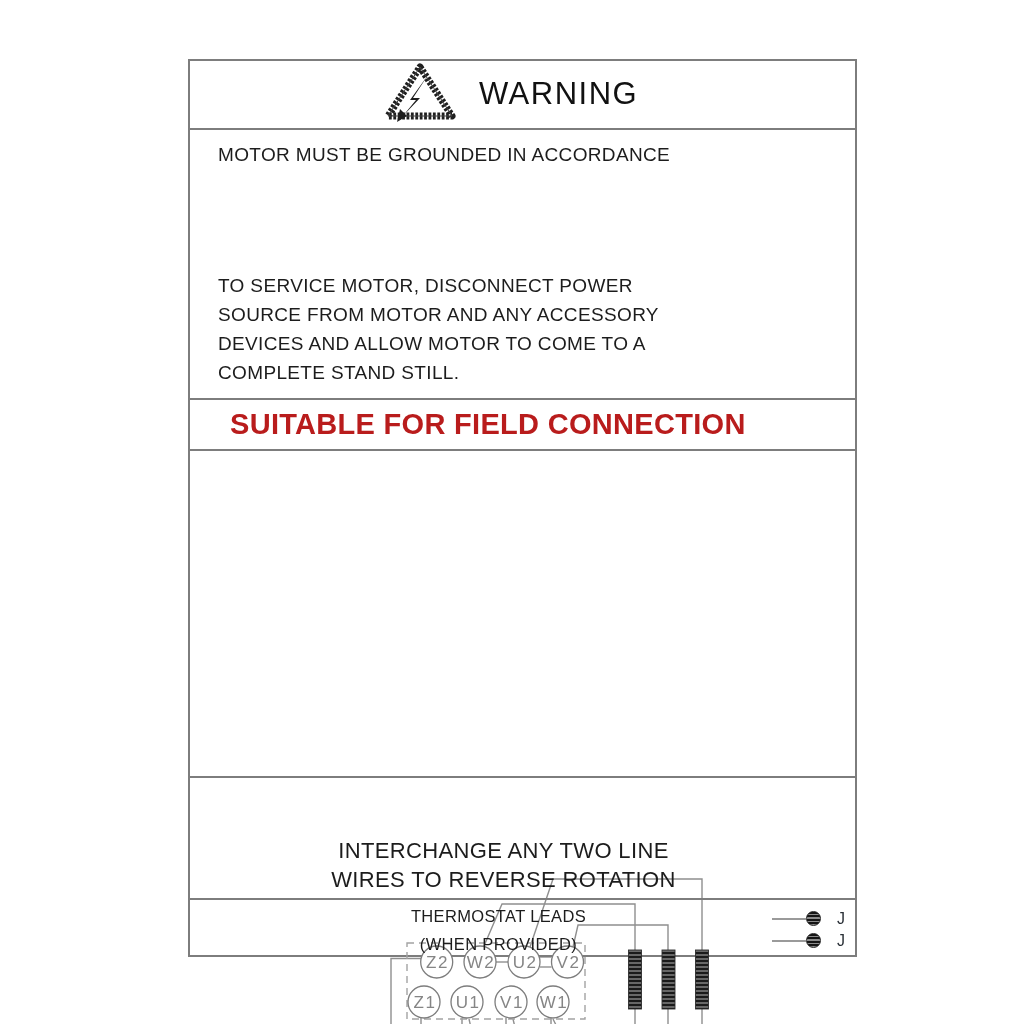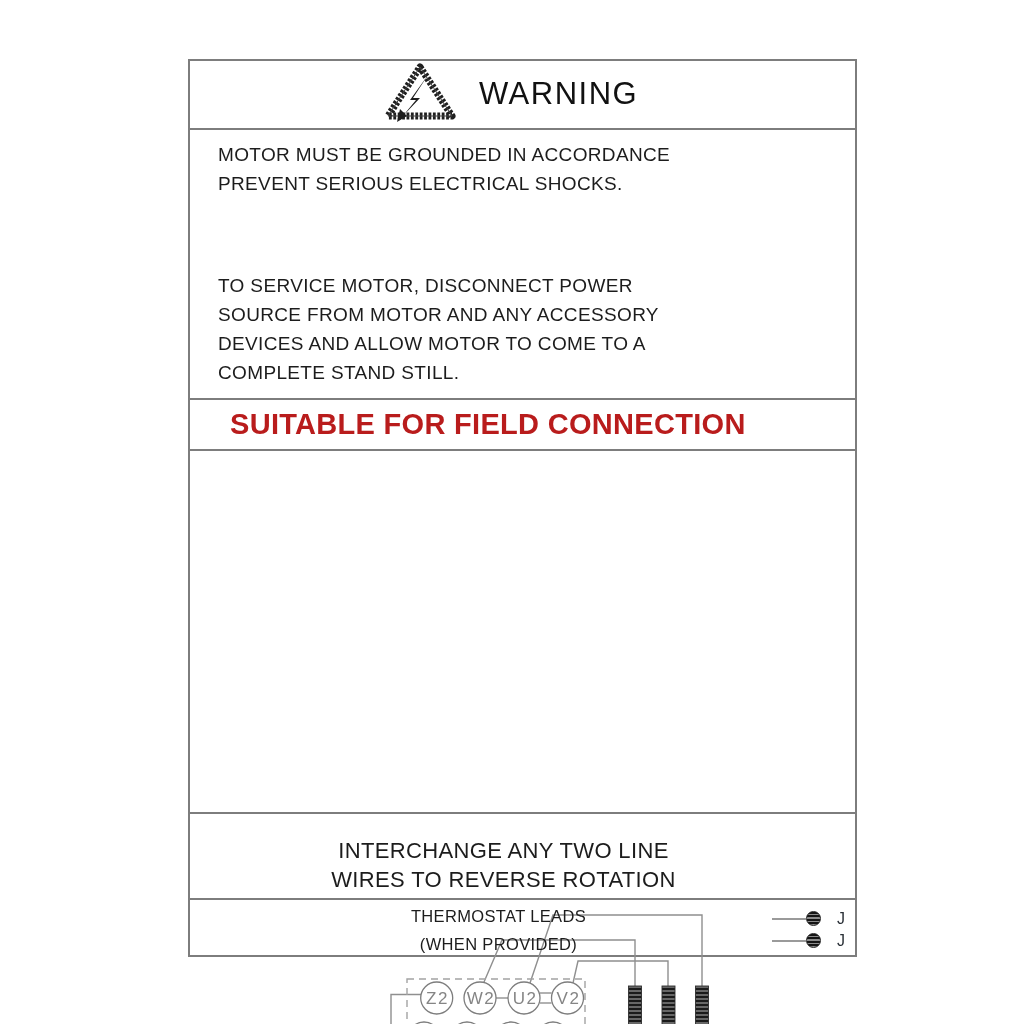--- a/index.html
+++ b/index.html
@@ -2,21 +2,21 @@
 <html><head>
 <meta charset="utf-8">
 <style>
   html,body{margin:0;padding:0;background:#ffffff;}
   body{width:1024px;height:1024px;position:relative;font-family:"Liberation Sans",sans-serif;color:#1c1c1c;}
   .frame{position:absolute;left:188px;top:59px;width:669px;height:898px;border:2px solid #7d7d7d;box-sizing:border-box;background:#fff;}
   .sec{position:absolute;left:0;width:100%;box-sizing:border-box;border-bottom:2px solid #7d7d7d;}
   .sec-warning{top:0;height:69px;}
   .sec-body{top:69px;height:270px;}
   .sec-suitable{top:339px;height:51px;display:flex;align-items:center;}
-  .sec-diagram{top:412px;height:341px;}
+  .sec-diagram{top:376px;height:341px;}
   .sec-interchange{top:769px;height:70px;}
   .sec-thermostat{top:839px;height:55px;border-bottom:none;}
   .tri-svg{position:absolute;left:190px;top:2px;}
   .warn-title{position:absolute;left:276px;top:0;height:66px;display:flex;align-items:center;
     font-size:31px;letter-spacing:1.5px;color:#111;margin-left:13px;}
   .para{position:absolute;left:28px;font-size:19px;line-height:29px;letter-spacing:0.35px;white-space:nowrap;}
   .p1{top:10px;}
   .p2{top:141px;}
   .suit-title{padding-left:40px;font-size:29px;font-weight:700;letter-spacing:0.3px;color:#b91c1c;white-space:nowrap;}
   .center-text{padding-top:6px;text-align:center;padding-right:38px;font-size:22px;line-height:29px;letter-spacing:0.35px;}
@@ -44,21 +44,20 @@
       <path d="M420,67 L452,116 L388,116 Z" fill="none" stroke="#444" stroke-width="1"></path>
       <polygon points="428,75 410,100 416,100 402,117 420,98 413,98" fill="#1d1d1d"></polygon>
       <polygon points="397,122 407,116 400,109" fill="#1d1d1d"></polygon>
     </svg>
     <div class="warn-title">WARNING</div>
   </div>
 
   <div class="sec sec-body">
     <div class="para p1">
       <div>MOTOR MUST BE GROUNDED IN ACCORDANCE</div>
-      <div>PREVENT SERIOUS ELECTRICAL SHOCKS.</div>
     </div>
     <div class="para p2">
       <div>TO SERVICE MOTOR, DISCONNECT POWER</div>
       <div>SOURCE FROM MOTOR AND ANY ACCESSORY</div>
       <div>DEVICES AND ALLOW MOTOR TO COME TO A</div>
       <div>COMPLETE STAND STILL.</div>
     </div>
   </div>
 
   <div class="sec sec-suitable">

